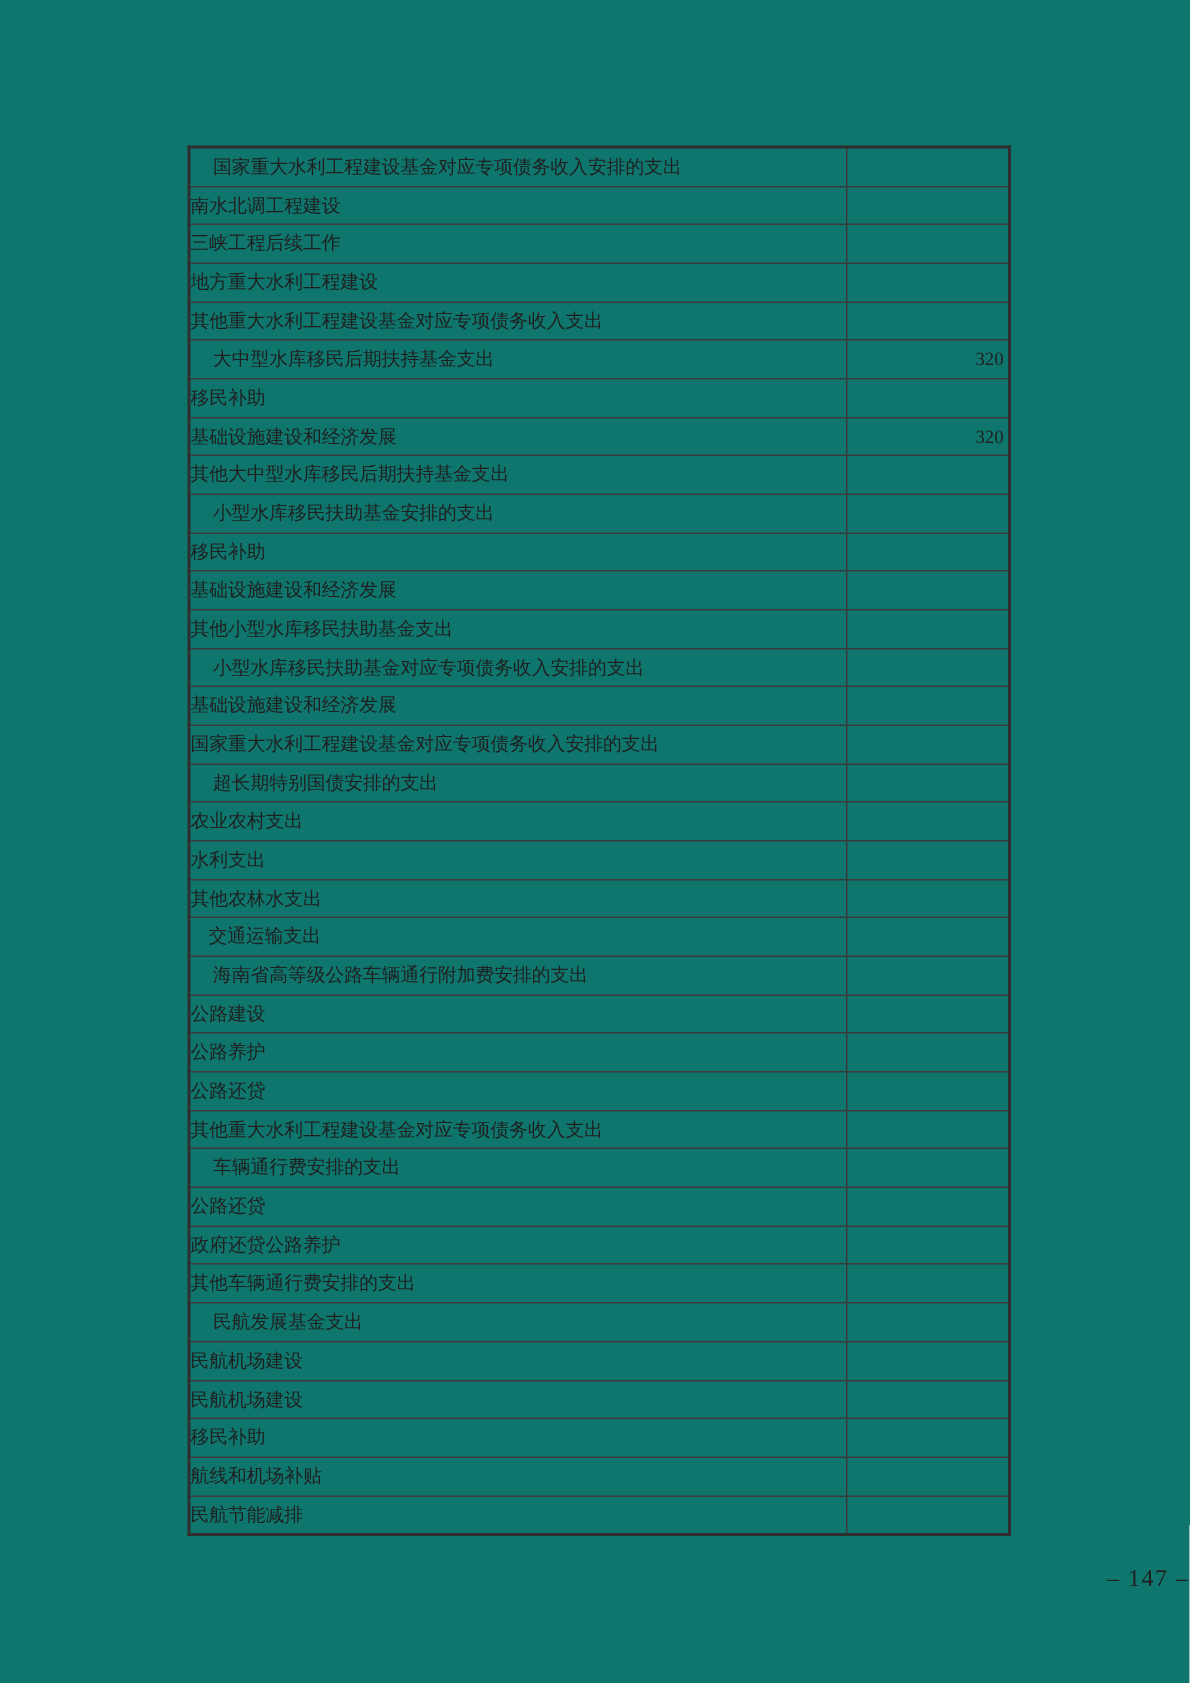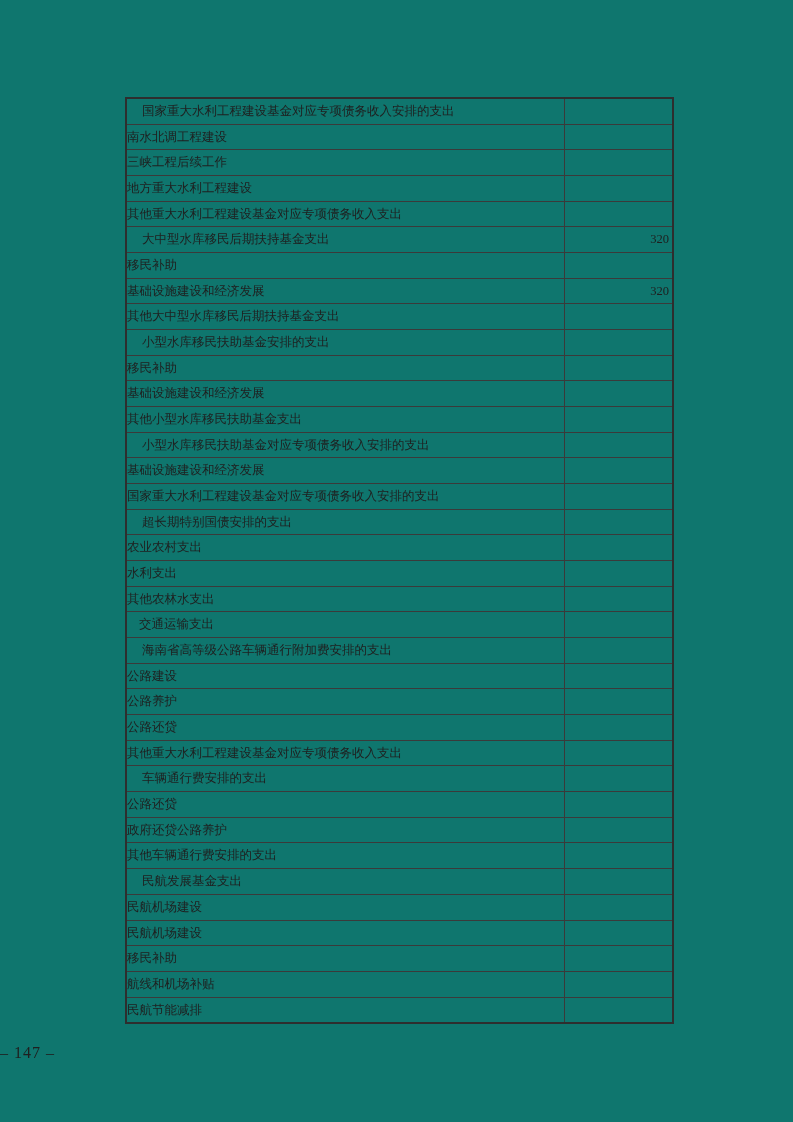--- a/index.html
+++ b/index.html
@@ -42,21 +42,21 @@
   .budget-table td.label.ind2 { }
   .budget-table td.value {
     text-align: right;
     padding-right: 3px;
   }
   .page-footer {
     position: absolute;
     left: 0;
     top: 1044px;
     width: 793px;
-    text-align: left;
+    text-align: right;
     font-size: 16px;
     color: #1f1f1f;
     letter-spacing: 1px;
   }
 </style>
 </head>
 <body>
 
 <div class="page">
   <table class="budget-table">

